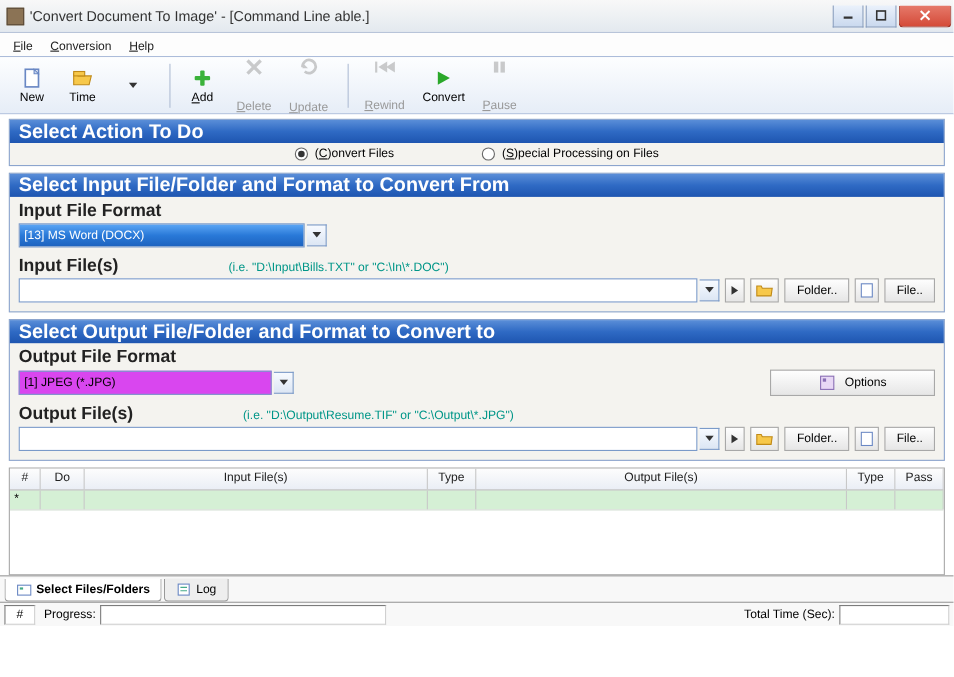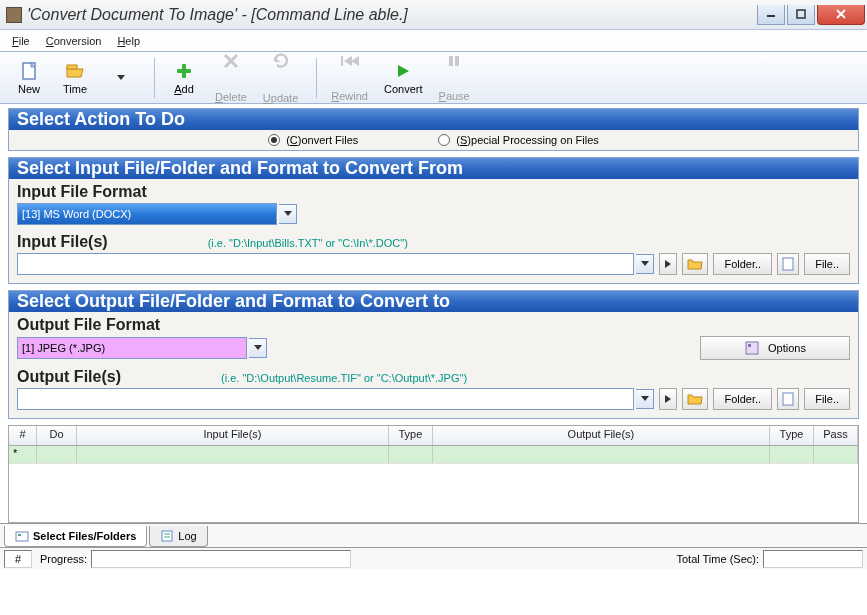--- a/index.html
+++ b/index.html
@@ -1,21 +1,21 @@
 <!DOCTYPE html>
 <html><head>
 <meta charset="utf-8">
 <style>
 * { margin: 0; padding: 0; box-sizing: border-box; font-family: Tahoma, 'Segoe UI', sans-serif; font-size: 11px; }
 body { background: #fff; width: 867px; height: 615px; overflow: hidden; }
 
 
 .titlebar { height: 30px; background: linear-gradient(#f8f8f8, #e3e9ef); border-bottom: 1px solid #b8c4d9; display: flex; align-items: center; padding: 0 0 0 6px; }
 .titlebar-icon { width: 16px; height: 16px; margin-right: 5px; background: #8b7355; border: 1px solid #5a4a38; }
-.titlebar-text { flex: 1; color: #333; font-size: 16px; font-style: italic; }
+.titlebar-text { flex: 1; color: #333; font-size: 13px; }
 .win-controls { display: flex; height: 20px; margin-right: 2px; }
 .win-btn { width: 28px; height: 20px; border: 1px solid #8aa0c0; background: linear-gradient(#eaf1fb, #cad9ee); margin-left: 2px; display: flex; align-items: center; justify-content: center; cursor: pointer; border-top: none; }
 .win-btn.close { width: 48px; background: linear-gradient(#e67a6b, #d44a38); border-color: #a03428; color: #fff; border-radius: 0 0 4px 4px; }
 .win-btn.close svg { stroke: #fff; }
 
 
 .menubar { height: 22px; background: #fdfdfd; border-bottom: 1px solid #a3b5d6; display: flex; align-items: center; padding: 0 4px; }
 .menu-item { padding: 2px 8px; cursor: pointer; color: #222; font-size: 12px; }
 .menu-item .ul { text-decoration: underline; }
 
@@ -37,21 +37,21 @@
 .panel-body { padding: 4px 8px 8px 8px; }
 
 .radio-row { display: flex; align-items: center; padding: 2px 10px; gap: 80px; justify-content: center;}
 .radio-item { display: flex; align-items: center; gap: 6px; cursor: pointer; padding: 2px 0;}
 .radio-item .ul { text-decoration: underline; }
 .radio-circle { width: 12px; height: 12px; border: 1px solid #666; border-radius: 50%; display: flex; align-items: center; justify-content: center; background: #fff; }
 .radio-circle.checked::after { content: ''; width: 6px; height: 6px; background: #333; border-radius: 50%; }
 
 .field-label { font-weight: bold; font-size: 16px; color: #222; margin-bottom: 2px; }
 .field-row { display: flex; align-items: center; gap: 2px; }
-.combo { height: 22px; border: 1px solid #7a9ac9; background: #f0abfc; display: flex; align-items: center; padding: 0 4px; }
+.combo { height: 22px; border: 1px solid #7a9ac9; background: #d946ef; display: flex; align-items: center; padding: 0 4px; }
 .combo.selected-blue { background: linear-gradient(#5ba6f5, #2979d8 50%, #1c62bf); color: #fff; width: 260px; }
 .combo-plain { width: 230px; }
 .combo-arrow { width: 18px; height: 20px; border: 1px solid #7a9ac9; border-left: none; background: linear-gradient(#f7faff, #dce6f4); display: flex; align-items: center; justify-content: center; cursor: pointer; }
 .text-input { flex: 1; height: 22px; border: 1px solid #7a9ac9; background: #fff; padding: 0 4px; }
 .small-btn { height: 22px; border: 1px solid #a8a8a8; background: linear-gradient(#fefefe, #e6e6e6); padding: 0 10px; display: flex; align-items: center; gap: 4px; cursor: pointer; margin-left: 3px; }
 .small-btn.icon-only { padding: 0 4px; }
 
 .hint { color: #009688; font-size: 11px; }
 .file-label-row { display: flex; align-items: baseline; gap: 100px; margin-top: 8px; }
 

